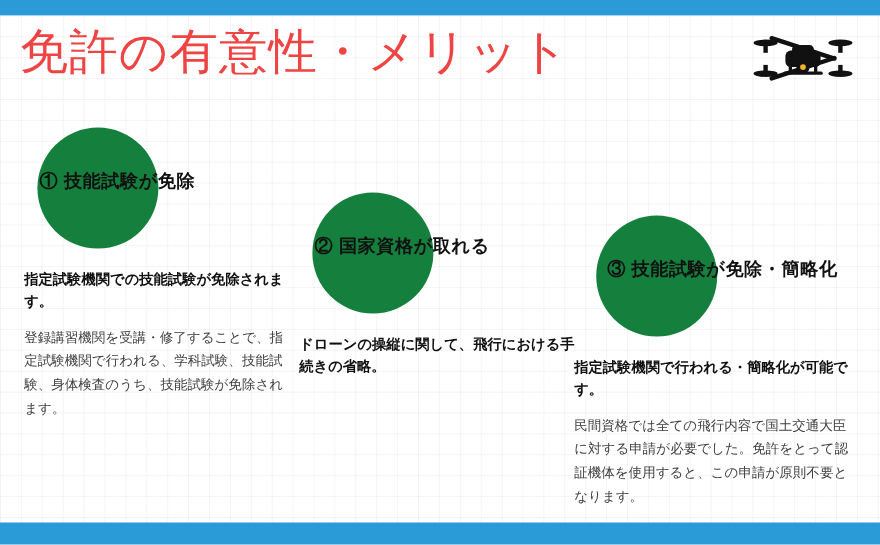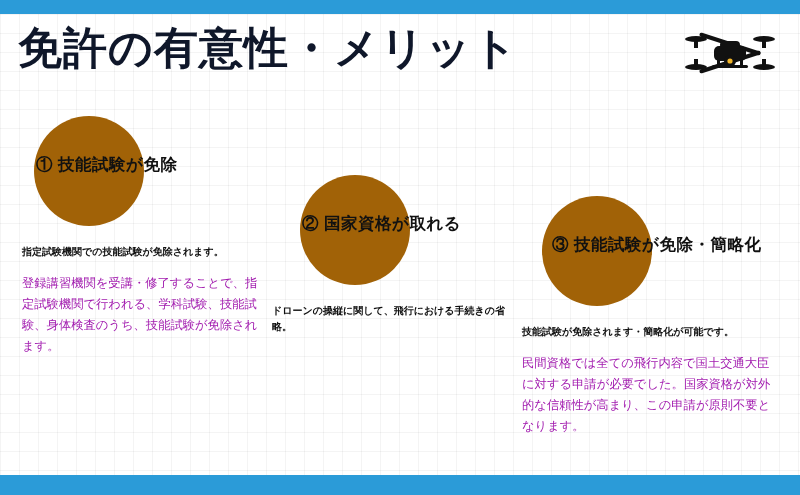--- a/index.html
+++ b/index.html
@@ -44,23 +44,23 @@
     background-image:
       linear-gradient(to right, rgba(0,0,0,0.045) 1px, transparent 1px),
       linear-gradient(to bottom, rgba(0,0,0,0.045) 1px, transparent 1px);
     background-size: 19px 19px;
   }
   .title {
     position: absolute;
     left: 18px;
     top: 24px;
     font-size: 44px;
-    font-weight: bold;
+    font-weight: normal;
     letter-spacing: 1px;
-    color: #0f172a;
+    color: #ef4444;
     line-height: 1.1;
     white-space: nowrap;
   }
   .drone-icon {
     position: absolute;
     right: 24px;
     top: 26px;
     width: 92px;
     height: 54px;
   }
@@ -71,49 +71,49 @@
   }
   .col-1 { left: 22px;  top: 116px; width: 246px; }
   .col-2 { left: 272px; top: 175px; width: 252px; }
   .col-3 { left: 522px; top: 196px; width: 258px; }
 
   .circle {
     position: relative;
     width: 110px;
     height: 110px;
     border-radius: 50%;
-    background: #a16207;
+    background: #15803d;
   }
   .col-1 .circle { margin-left: 12px; }
-  .col-2 .circle { margin-left: 28px; text-decoration: underline; }
+  .col-2 .circle { margin-left: 12px; text-decoration: underline; }
   .col-3 .circle { margin-left: 20px; }
 
   .heading {
     position: absolute;
     top: 38px;
     left: 2px;
     font-size: 16.5px;
     font-weight: bold;
     color: #111111;
     white-space: nowrap;
     letter-spacing: 0.5px;
   }
   .col-3 .heading { left: 10px; }
 
   .lead {
     margin-top: 18px;
-    font-size: 10px;
+    font-size: 13px;
     font-weight: bold;
     color: #111111;
     line-height: 1.55;
   }
   .body-text {
     margin-top: 13px;
     font-size: 12.3px;
-    color: #a21caf;
+    color: #404040;
     line-height: 1.72;
   }
 </style>
 </head>
 <body>
 
 <div class="slide">
 
   <div class="band-top"></div>
   <div class="grid-bg"></div>
@@ -162,17 +162,17 @@
     <div class="circle">
       <div class="heading">② 国家資格が取れる</div>
     </div>
     <div class="lead">ドローンの操縦に関して、飛行における手続きの省略。</div>
   </div>
 
   <div class="col col-3">
     <div class="circle">
       <div class="heading">③ 技能試験が免除・簡略化</div>
     </div>
-    <div class="lead">技能試験が免除されます・簡略化が可能です。</div>
-    <div class="body-text">民間資格では全ての飛行内容で国土交通大臣に対する申請が必要でした。国家資格が対外的な信頼性が高まり、この申請が原則不要となります。</div>
+    <div class="lead">指定試験機関で行われる・簡略化が可能です。</div>
+    <div class="body-text">民間資格では全ての飛行内容で国土交通大臣に対する申請が必要でした。免許をとって認証機体を使用すると、この申請が原則不要となります。</div>
   </div>
 
 </div>
 
 </body></html>

